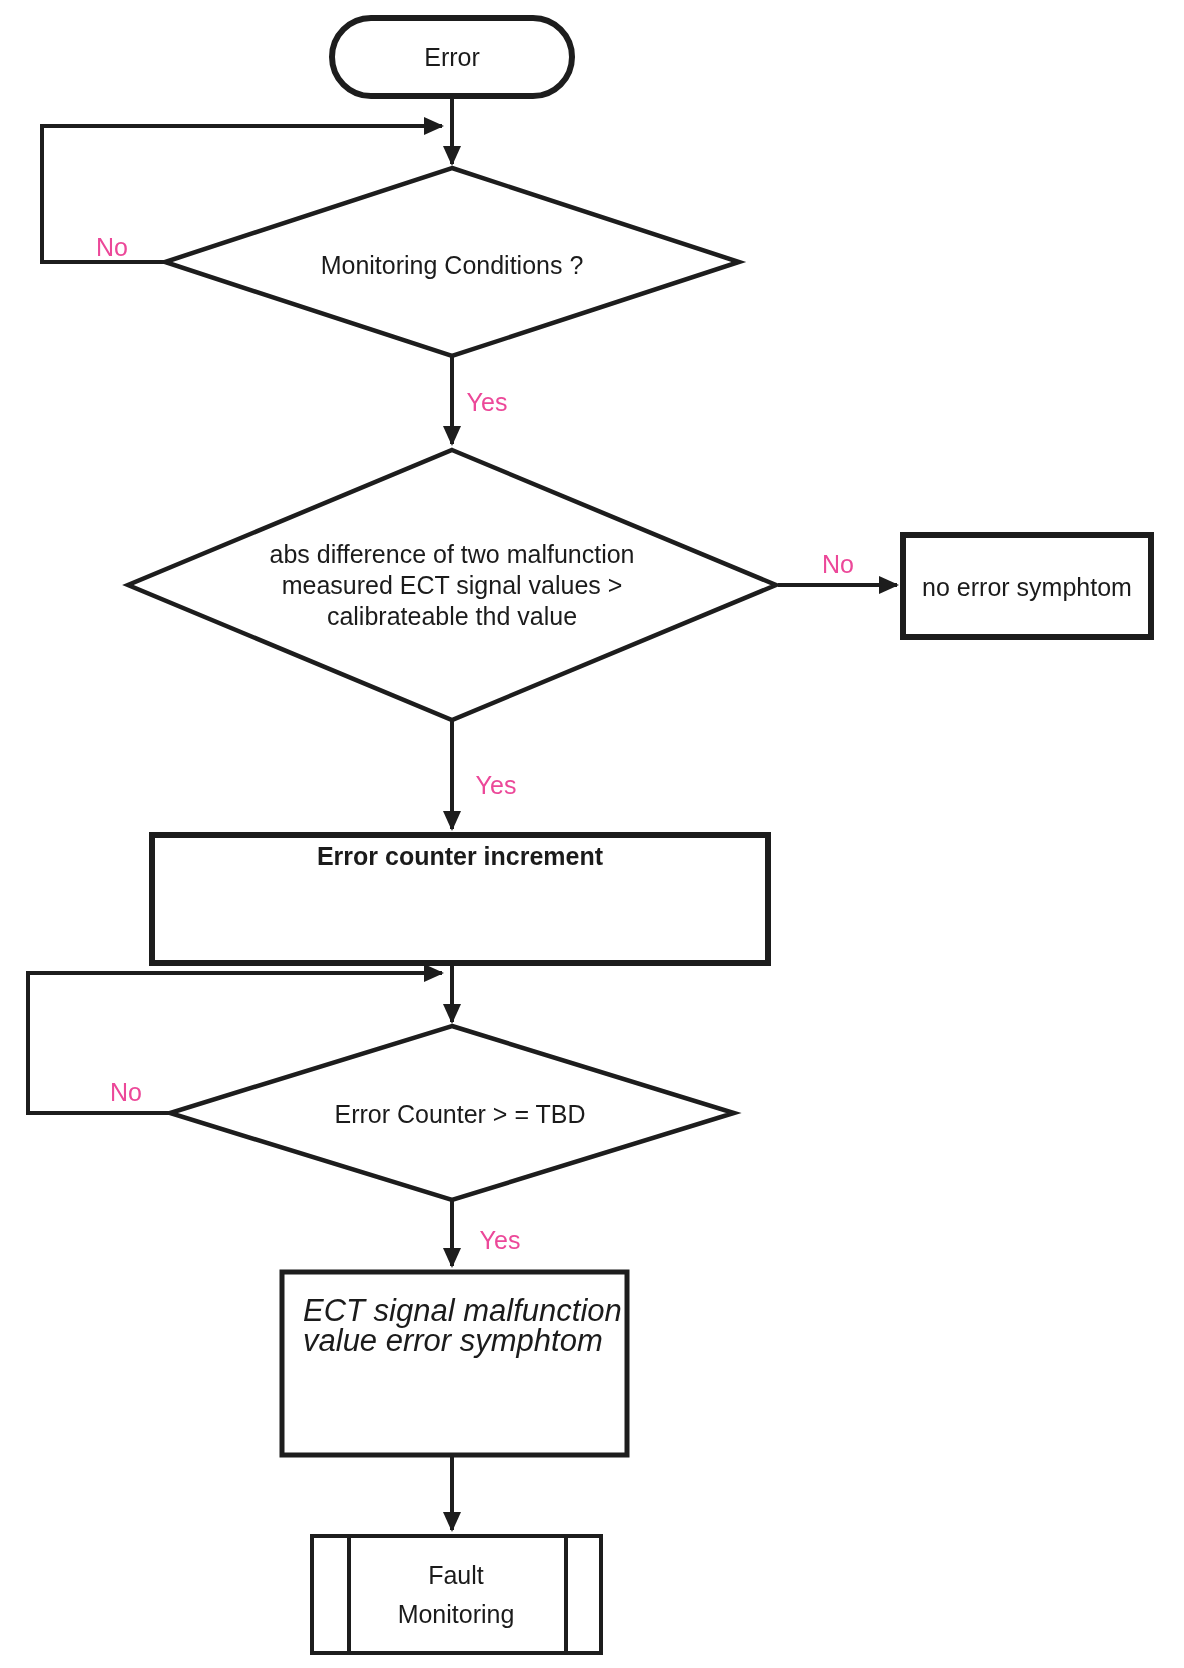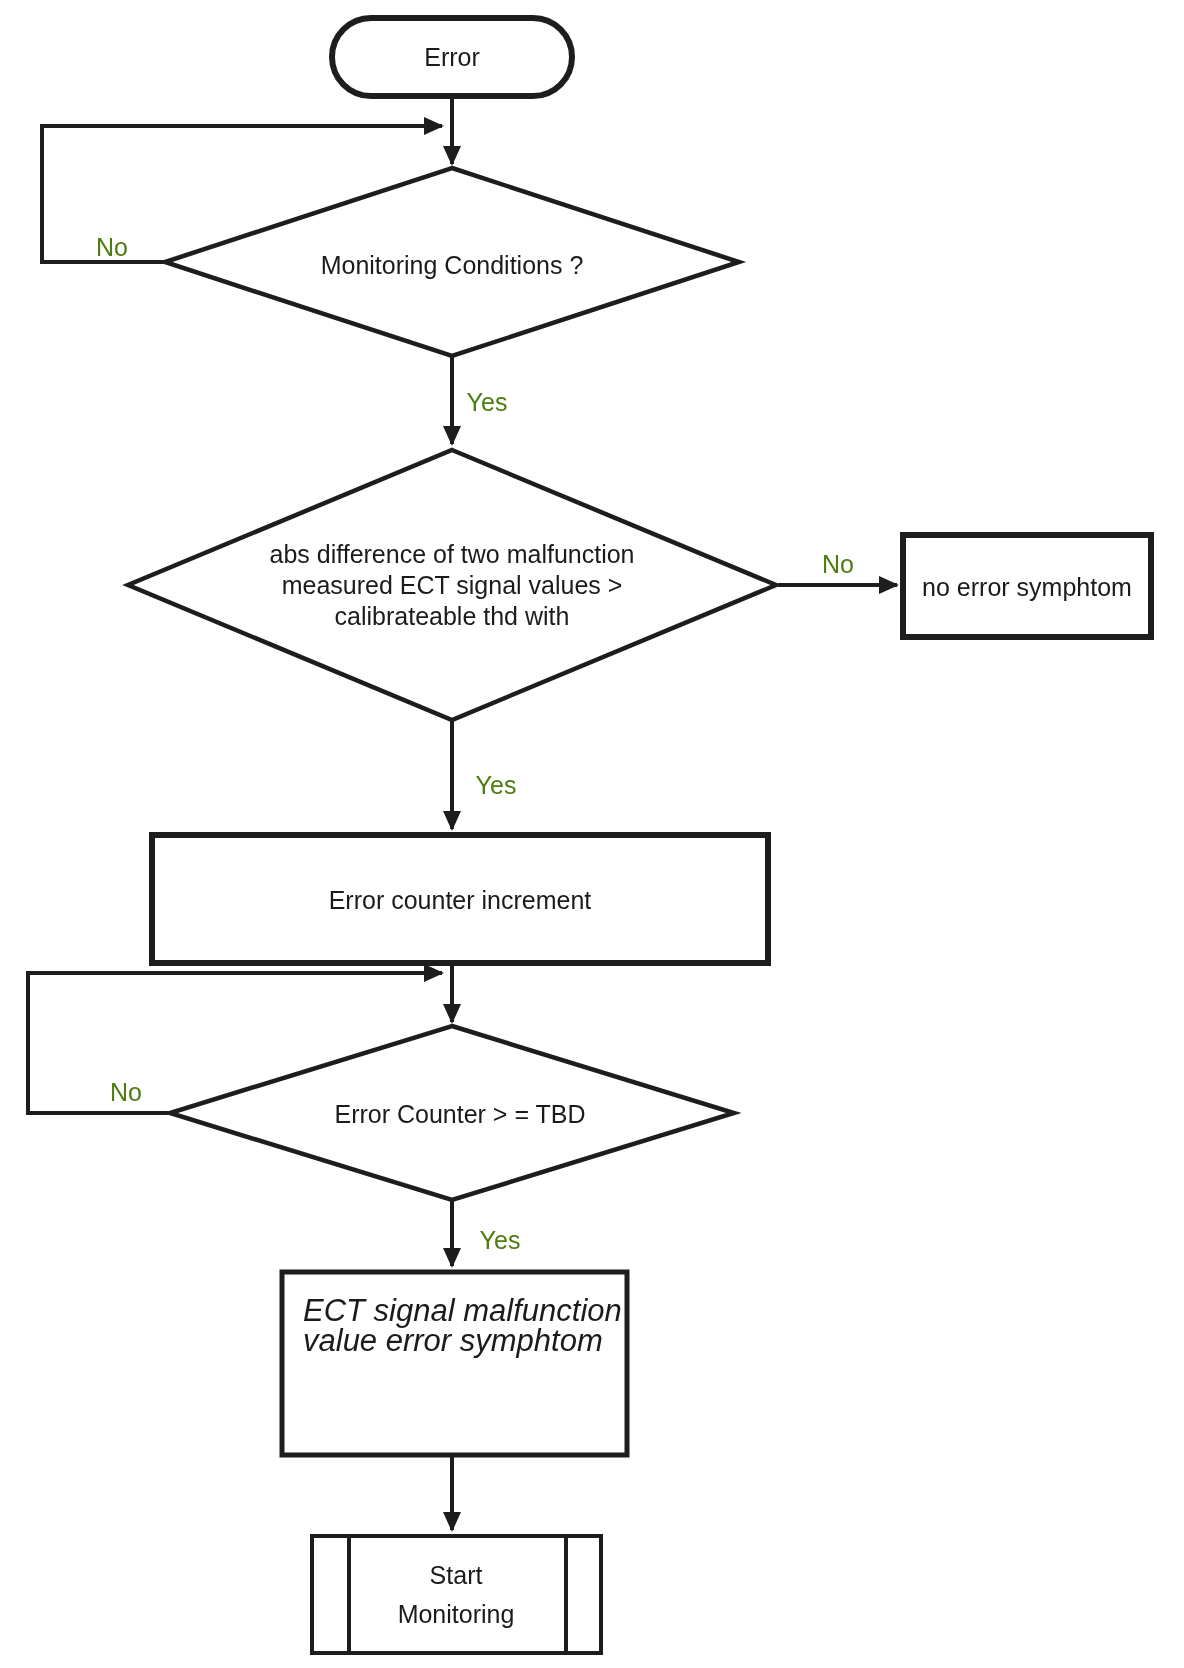--- a/index.html
+++ b/index.html
@@ -20,21 +20,21 @@
     line-height:31px;
     white-space:nowrap;
     text-align:center;
     color:#1b1b1b;
   }
   .edge-lbl{
     position:absolute;
     transform:translate(-50%,-50%);
     font-size:25px;
     white-space:nowrap;
-    color:#4d7c0f;
+    color:#ec4899;
   }
   .block-text{
     position:absolute;
     font-size:31px;
     line-height:30px;
     white-space:nowrap;
     color:#1b1b1b;
     font-style:italic;
   }
   .spacer{height:32px;}
@@ -86,41 +86,41 @@
 
   <div class="edge-lbl" style="left:112px;top:247px;">No</div>
 
   <div class="lbl" style="left:452px;top:265px;">Monitoring Conditions ?</div>
 
   <div class="edge-lbl" style="left:487px;top:402px;">Yes</div>
 
   <div class="lbl" style="left:452px;top:585px;">
     <div>abs difference of two malfunction</div>
     <div>measured ECT signal values &gt;</div>
-    <div>calibrateable thd with</div>
+    <div>calibrateable thd value</div>
   </div>
 
   <div class="edge-lbl" style="left:838px;top:564px;">No</div>
 
   <div class="lbl" style="left:1027px;top:587px;">no error symphtom</div>
 
   <div class="edge-lbl" style="left:496px;top:785px;">Yes</div>
 
-  <div class="lbl" style="left:460px;top:900px;">Error counter increment</div>
+  <div class="lbl" style="left:460px;top:856px;font-weight:bold;">Error counter increment</div>
 
   <div class="edge-lbl" style="left:126px;top:1092px;">No</div>
 
   <div class="lbl" style="left:460px;top:1114px;">Error Counter &gt; = TBD</div>
 
   <div class="edge-lbl" style="left:500px;top:1240px;">Yes</div>
 
   <div class="block-text" style="left:303px;top:1296px;">
     <div>ECT signal malfunction</div>
     <div>value error symphtom</div>
     <div class="spacer"></div>
   </div>
 
   <div class="lbl" style="left:456px;top:1595px;line-height:39px;">
-    <div>Start</div>
+    <div>Fault</div>
     <div>Monitoring</div>
   </div>
 
 </div>
 
 </body></html>

